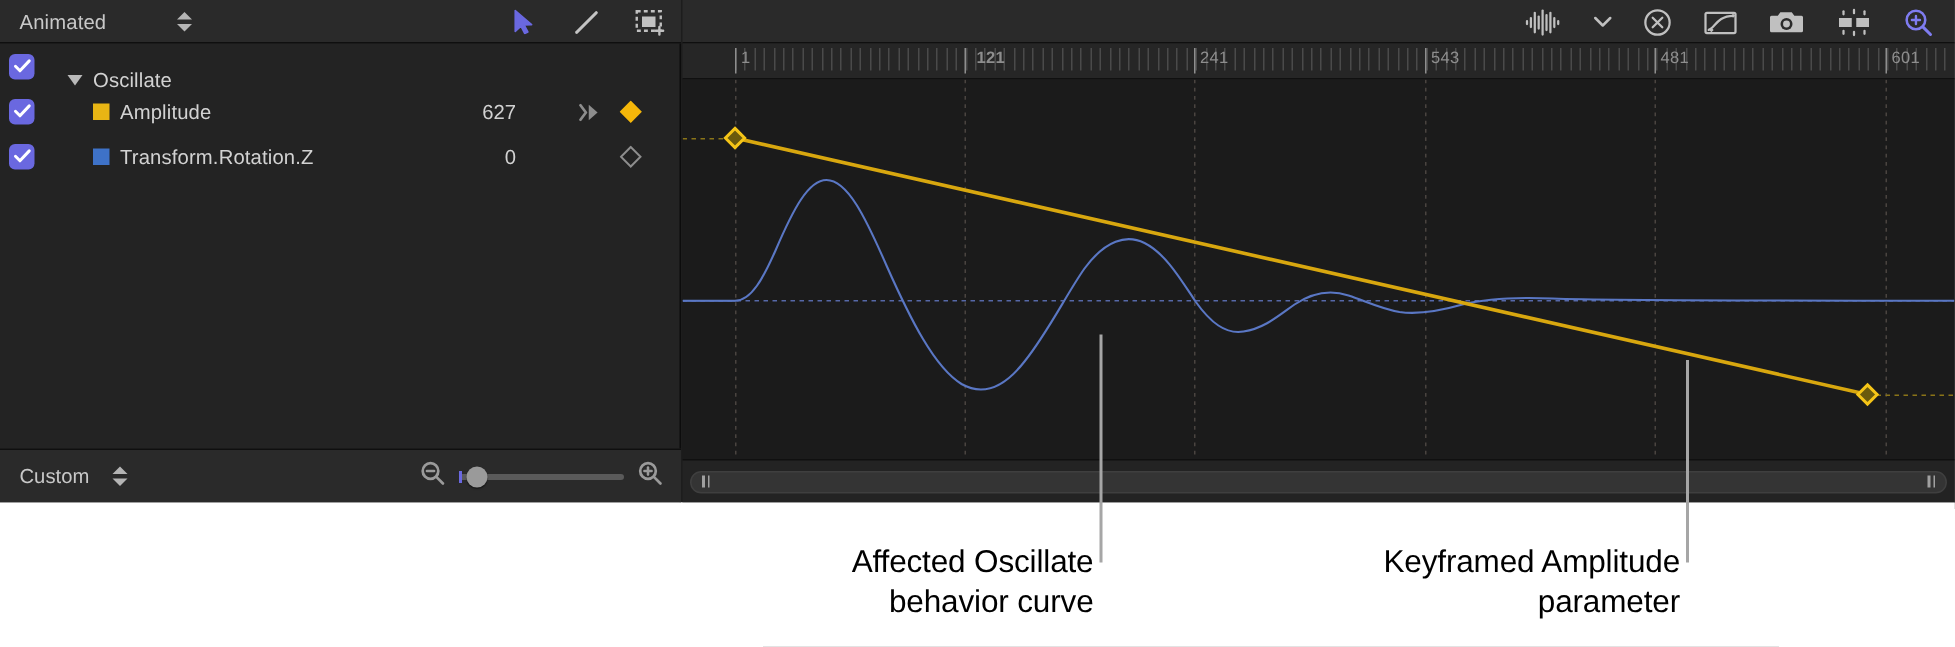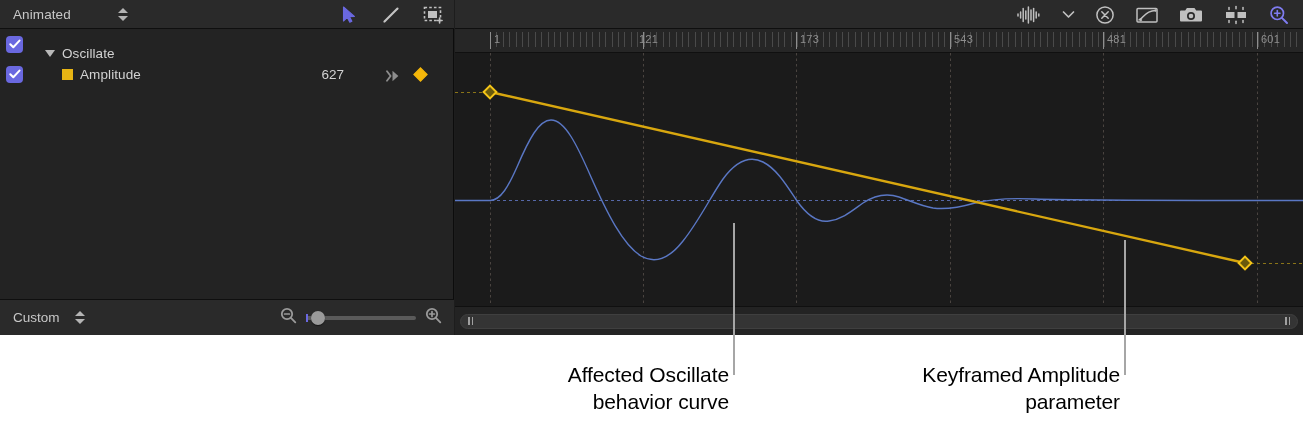--- a/index.html
+++ b/index.html
@@ -231,20 +231,35 @@
             <span class="swatch gap6" style="background: rgb(232, 181, 20);"></span>
             <span class="pname gap6">Amplitude</span>
           </div>
           <span class="pval">627</span>
           <span class="kf-nav"><svg width="16" height="12" viewBox="0 0 16 12">
               <path d="M1 1.2 L4.6 6 L1 10.8" fill="none" stroke="#8d8d8d" stroke-width="1.8" stroke-linecap="round" stroke-linejoin="round"></path>
               <path d="M6.5 0.8 L12.4 6 L6.5 11.2 Z" fill="#8d8d8d"></path>
             </svg></span>
           <span class="kf-dia"><svg width="15" height="15" viewBox="0 0 15 15">
               <path d="M7.5 1 L14 7.5 L7.5 14 L1 7.5 Z" fill="#f5b70a" stroke="#f5b70a" stroke-width="1.3"></path>
+            </svg></span>
+        </div>
+        <div class="prow">
+          <div class="cbox">
+            <svg width="12" height="10" viewBox="0 0 12 10">
+              <path d="M1.3 5.2 L4.3 8.2 L10.5 1.6" fill="none" stroke="#fff" stroke-width="2" stroke-linecap="round" stroke-linejoin="round"></path>
+            </svg>
+          </div>
+          <div class="indent-2" style="display: flex; align-items: center;">
+            <span class="swatch gap6" style="background: rgb(62, 114, 200);"></span>
+            <span class="pname gap6">Transform.Rotation.Z</span>
+          </div>
+          <span class="pval">0</span>
+          <span class="kf-dia"><svg width="15" height="15" viewBox="0 0 15 15">
+              <path d="M7.5 1 L14 7.5 L7.5 14 L1 7.5 Z" fill="none" stroke="#8d8d8d" stroke-width="1.3"></path>
             </svg></span>
         </div>
       </div>
 
     <div id="left-footer">
       <div id="custom-menu">
         <span class="lbl">Custom</span>
         <span class="updown"></span>
       </div>
       <div id="zoom-slider-wrap">
@@ -472,23 +487,23 @@
         <i class="tick minor" style="left: 803px;"></i>
         <i class="tick minor" style="left: 809px;"></i>
         <i class="tick minor" style="left: 816px;"></i>
         <i class="tick minor" style="left: 822px;"></i>
         <i class="tick minor" style="left: 829px;"></i>
         <i class="tick minor" style="left: 835px;"></i>
         <i class="tick minor" style="left: 841px;"></i>
         <i class="tick major" style="left: 35px;"></i>
         <span class="rlabel" style="left: 39px;">1</span>
         <i class="tick major" style="left: 188px;"></i>
-        <span class="rlabel" style="left: 184px;">121</span>
+        <span class="rlabel" style="left: 196px; font-weight: bold;">121</span>
         <i class="tick major" style="left: 341px;"></i>
-        <span class="rlabel" style="left: 345px;">173</span>
+        <span class="rlabel" style="left: 345px;">241</span>
         <i class="tick major" style="left: 495px;"></i>
         <span class="rlabel" style="left: 499px;">543</span>
         <i class="tick major" style="left: 648px;"></i>
         <span class="rlabel" style="left: 652px;">481</span>
         <i class="tick major" style="left: 802px;"></i>
         <span class="rlabel" style="left: 806px;">601</span>
       </div>
 
     <div id="curve-canvas">
       <svg width="848" height="253" viewBox="0 0 848 253">

